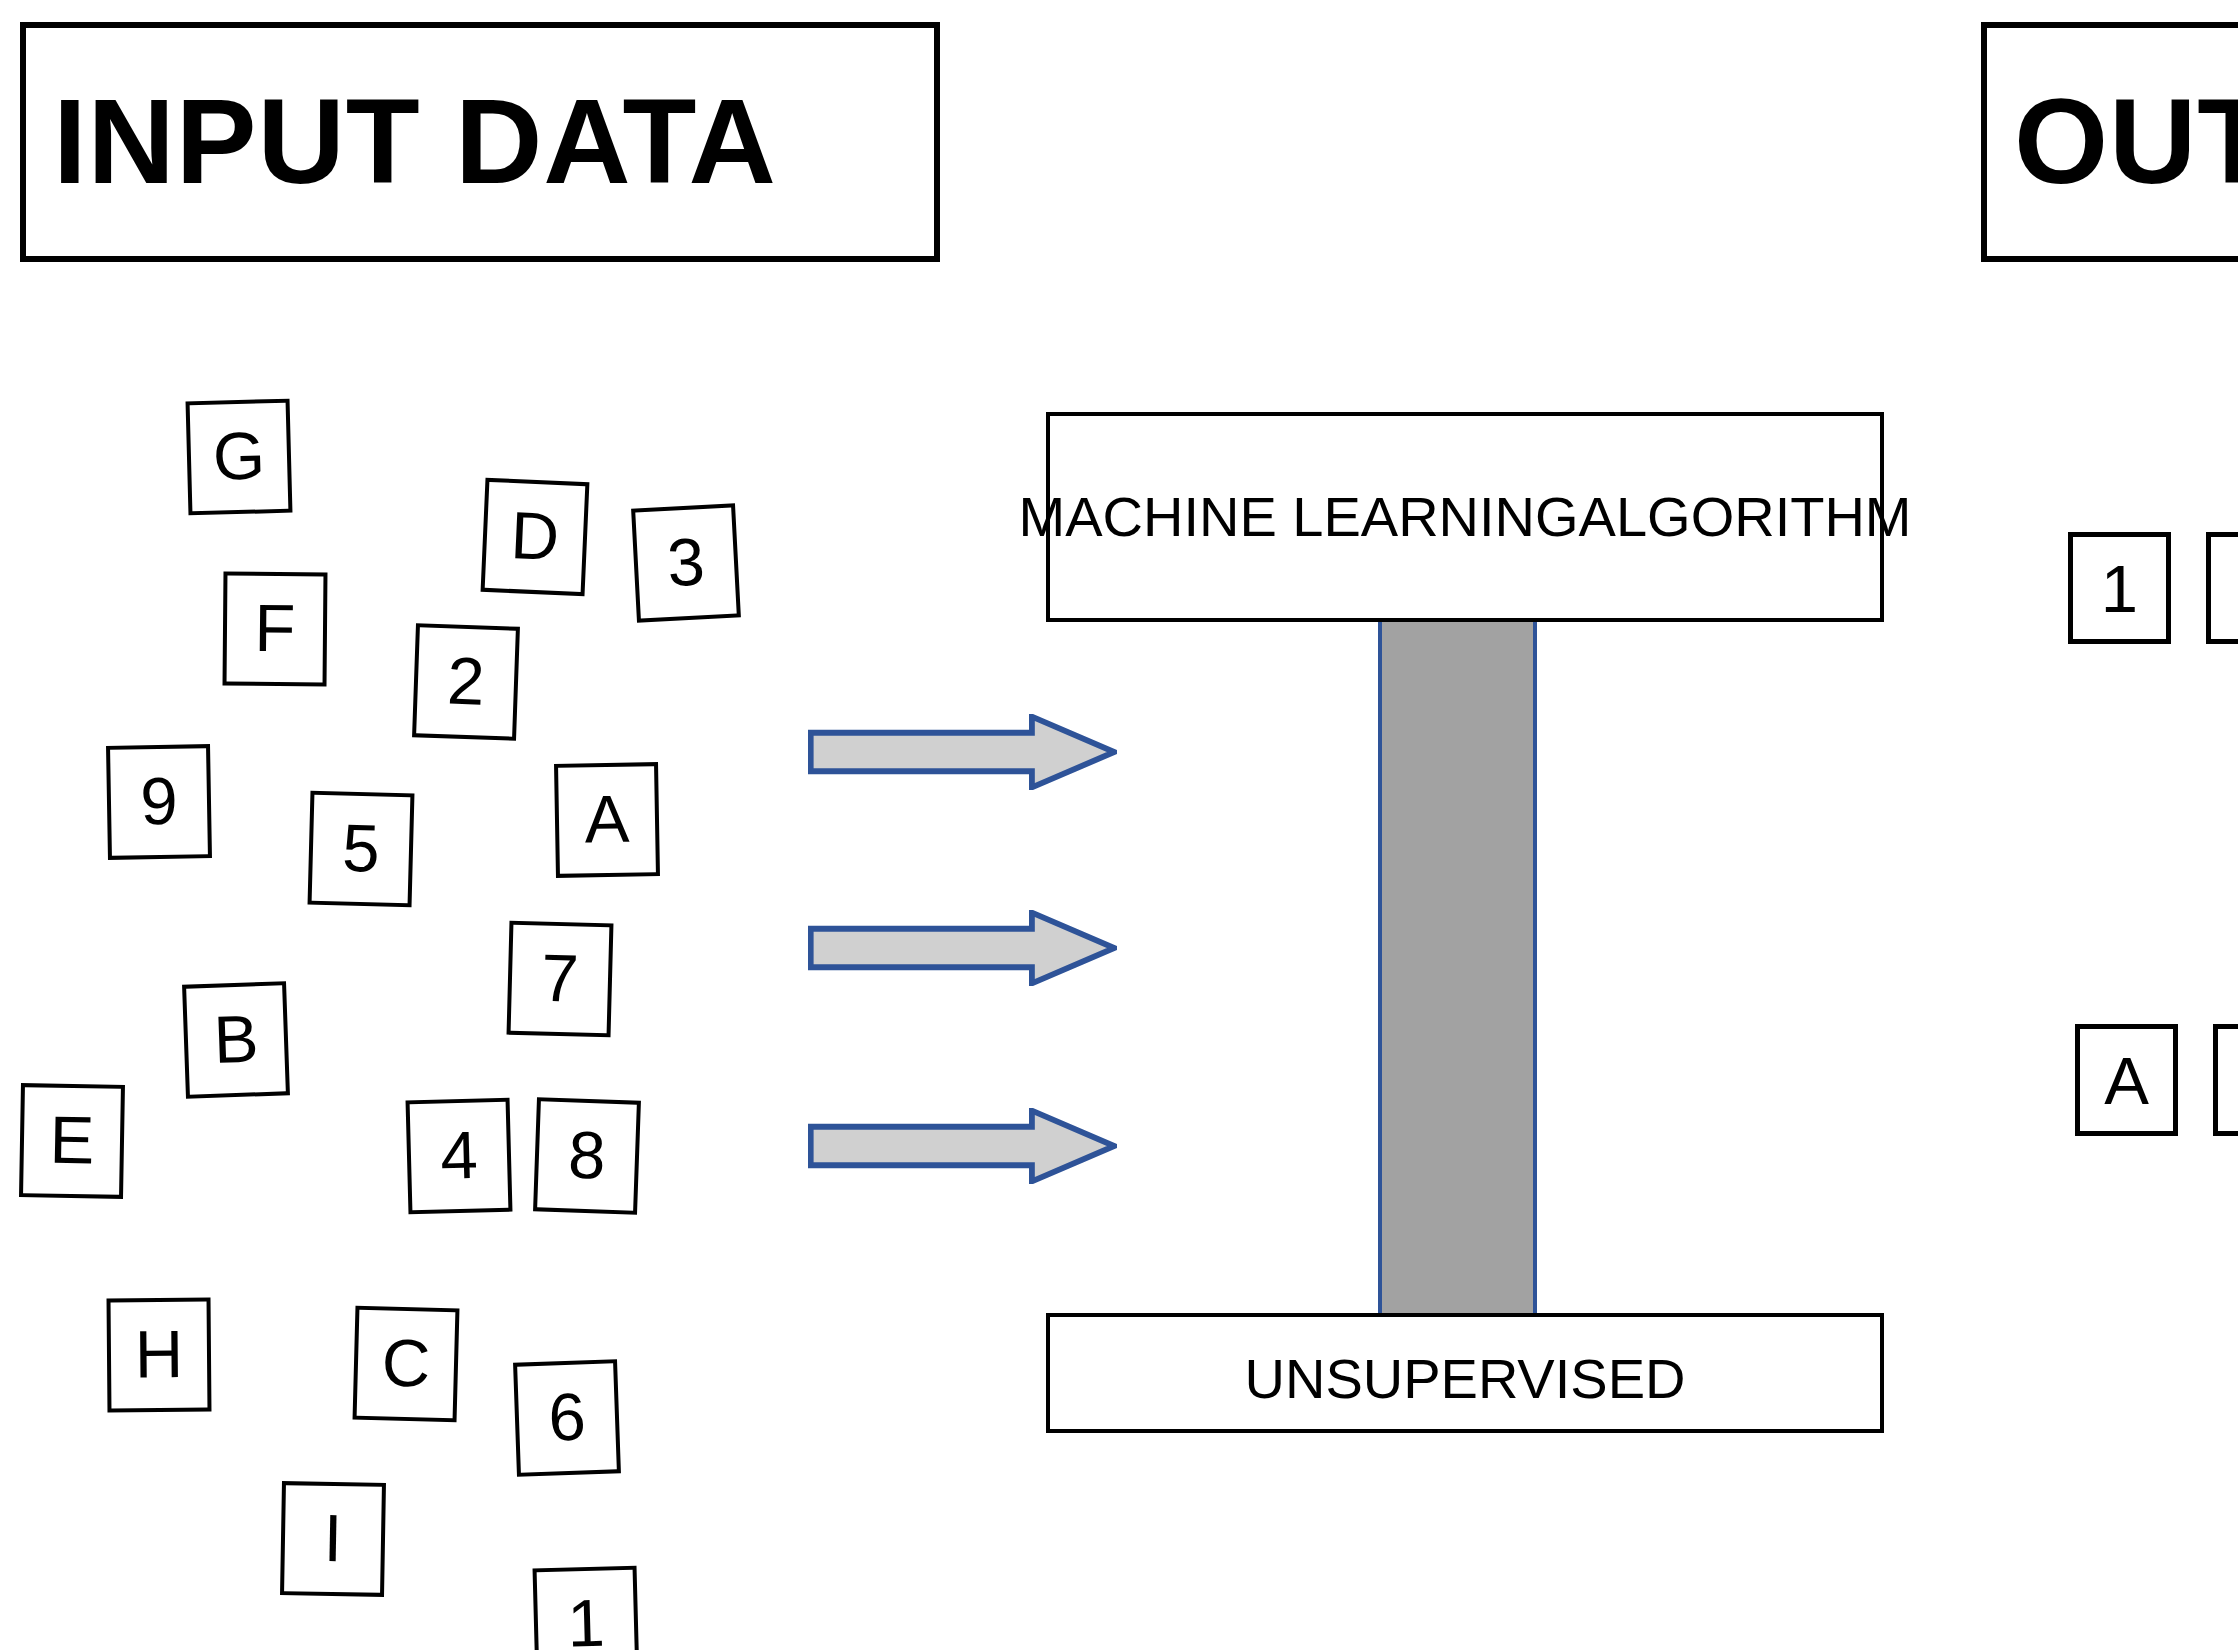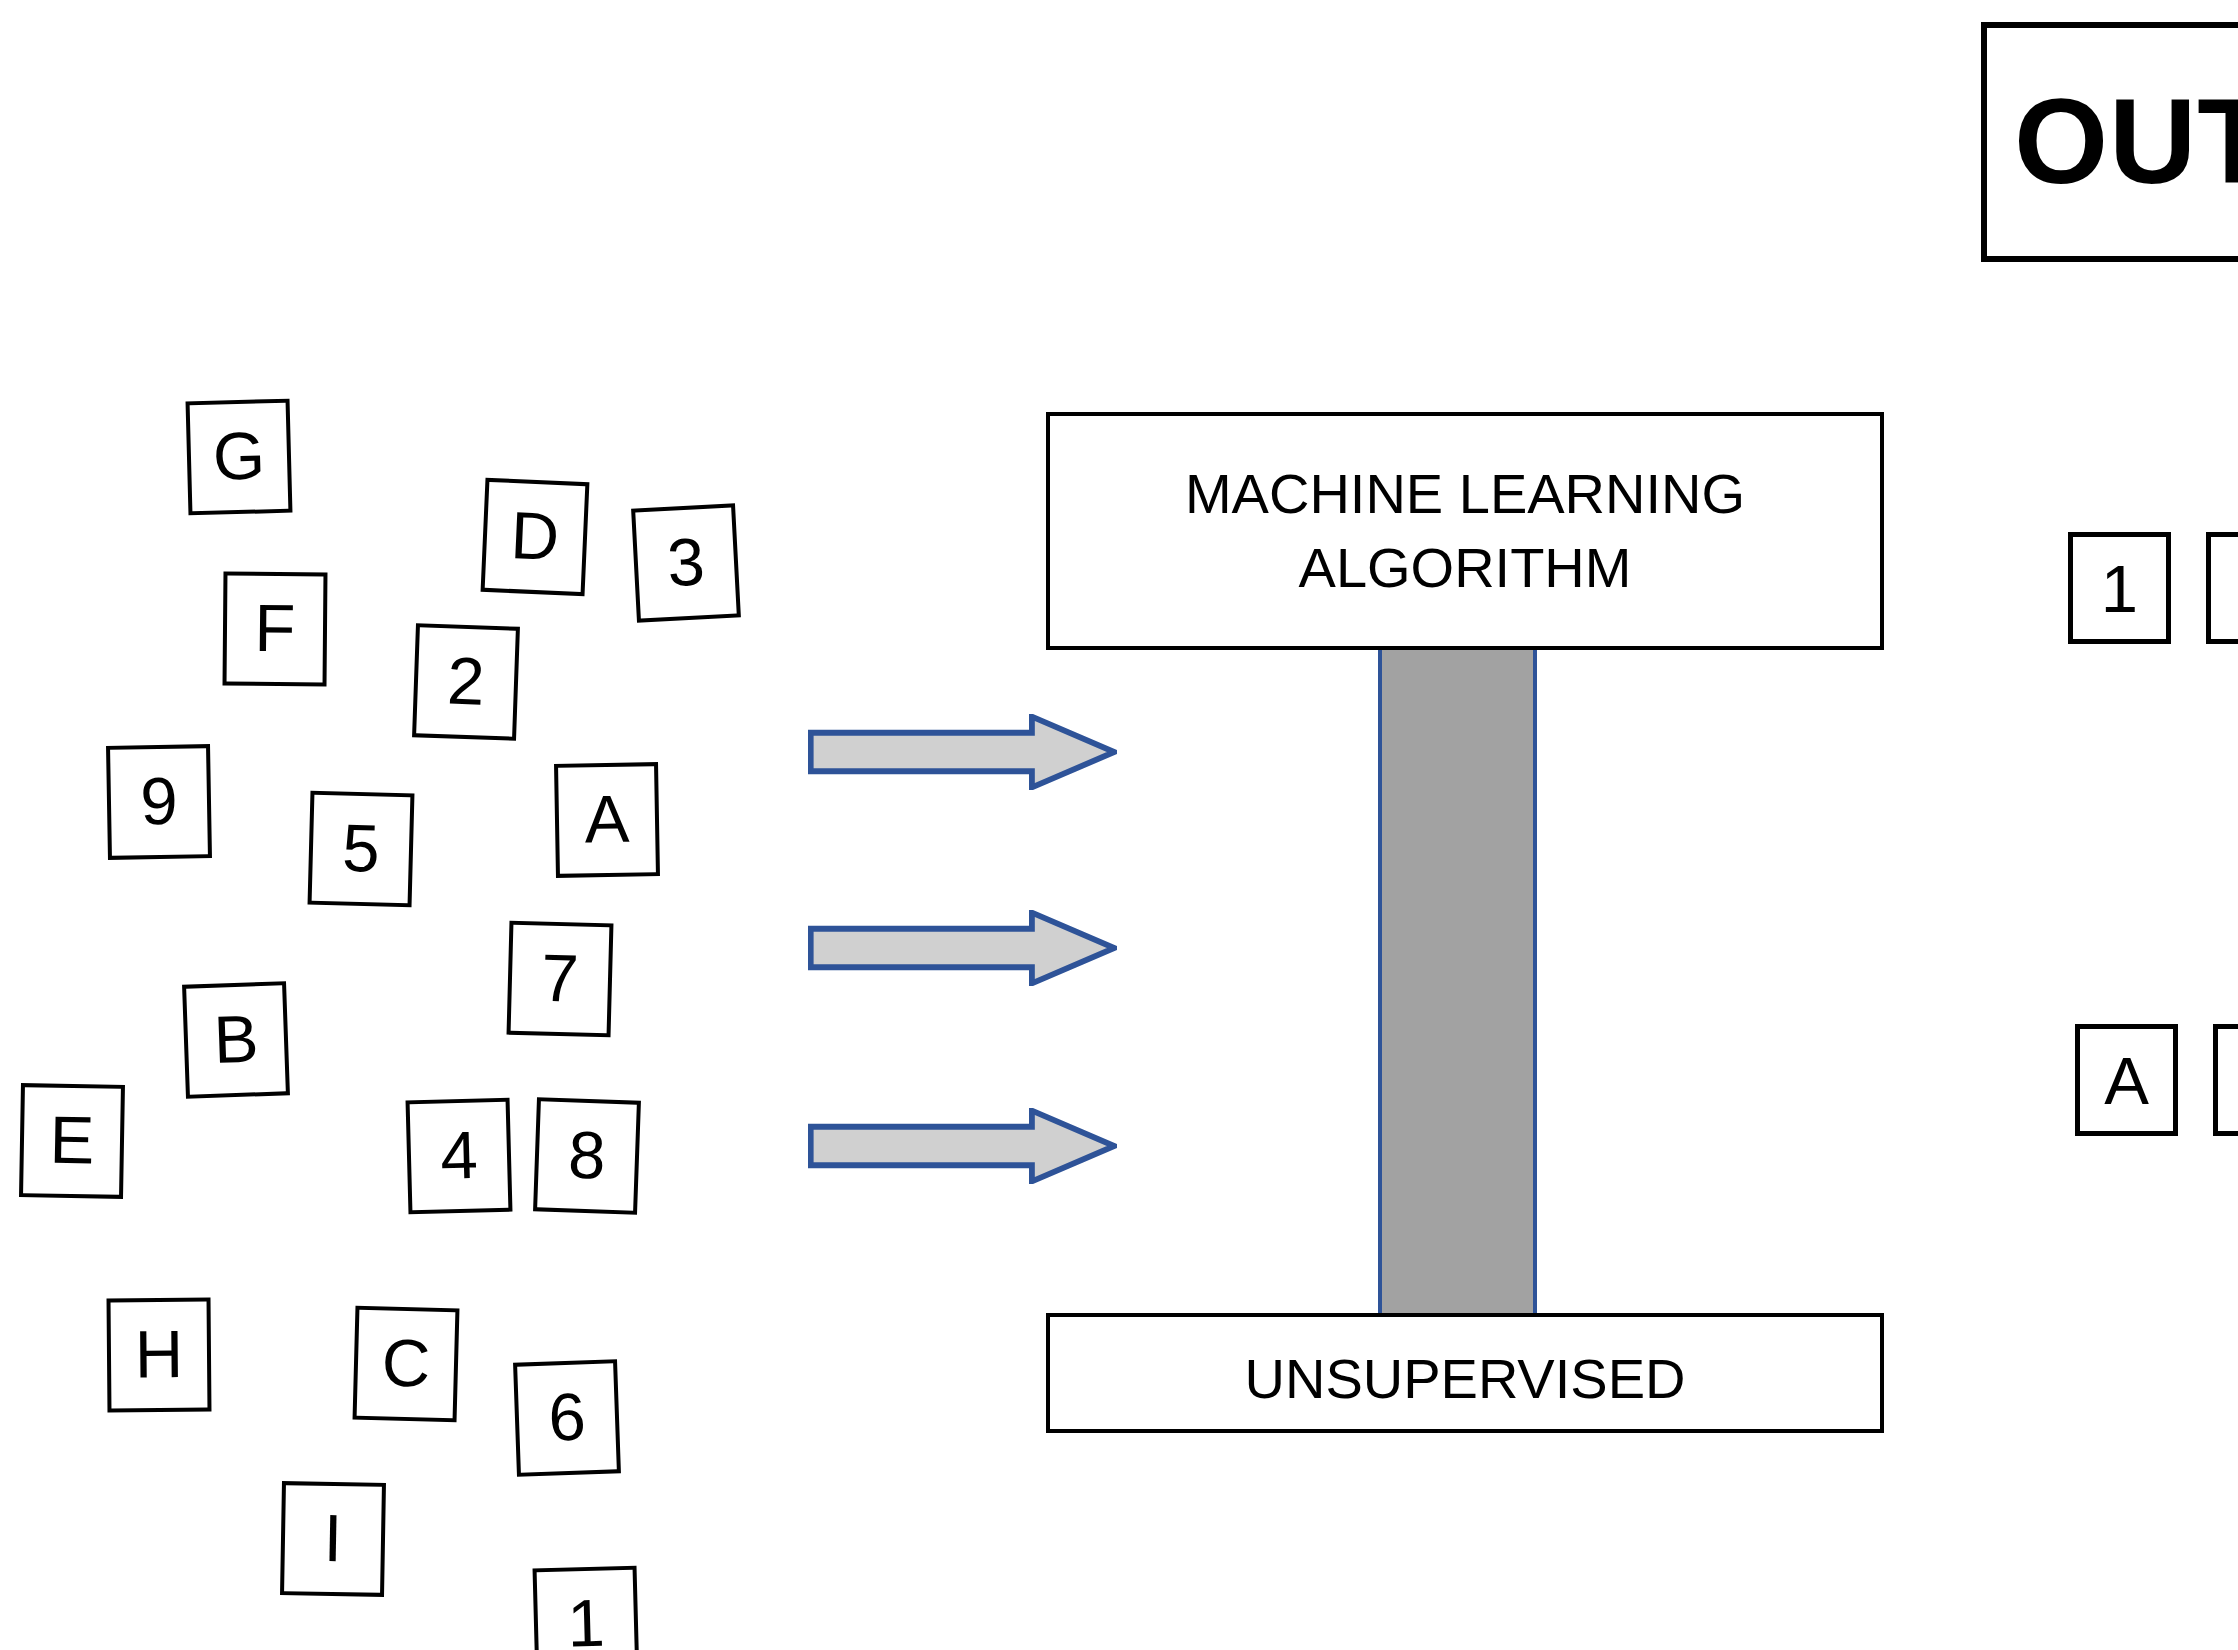--- a/index.html
+++ b/index.html
@@ -68,26 +68,26 @@
     font-size: 67px;
     border-width: 5.8px;
   }
 
   
   #ml-box {
     position: absolute;
     left: 1046px;
     top: 412px;
     width: 838px;
-    height: 238px;
+    height: 210px;
     box-sizing: border-box;
     border: 4.5px solid #000000;
     background: #ffffff;
     display: flex;
-    flex-direction: column;
+    flex-direction: row;
     align-items: center;
     justify-content: center;
     z-index: 3;
   }
   #ml-box .ml-line {
     font-family: "Liberation Sans", sans-serif;
     font-size: 56px;
     color: #000000;
     line-height: 1.32;
     white-space: nowrap;
@@ -140,20 +140,23 @@
 
   #arrow-1 { left: 808px; top: 714px; }
   #arrow-2 { left: 808px; top: 910px; }
   #arrow-3 { left: 808px; top: 1108px; }
 </style>
 </head>
 <body>
 
 <div id="stage">
 
+  <div id="input-title-box" class="title-box">
+    <span class="title-text">INPUT DATA</span>
+  </div>
 
   <div id="output-title-box" class="title-box">
     <span class="title-text">OUTPUT DATA</span>
   </div>
 
   <div id="scatter-layer">
       <div class="card scatter" style="left: 187px; top: 400px; transform: rotate(-1.5deg);">
         <span class="glyph">G</span>
       </div>
       <div class="card scatter" style="left: 483px; top: 480px; transform: rotate(2.5deg);">

